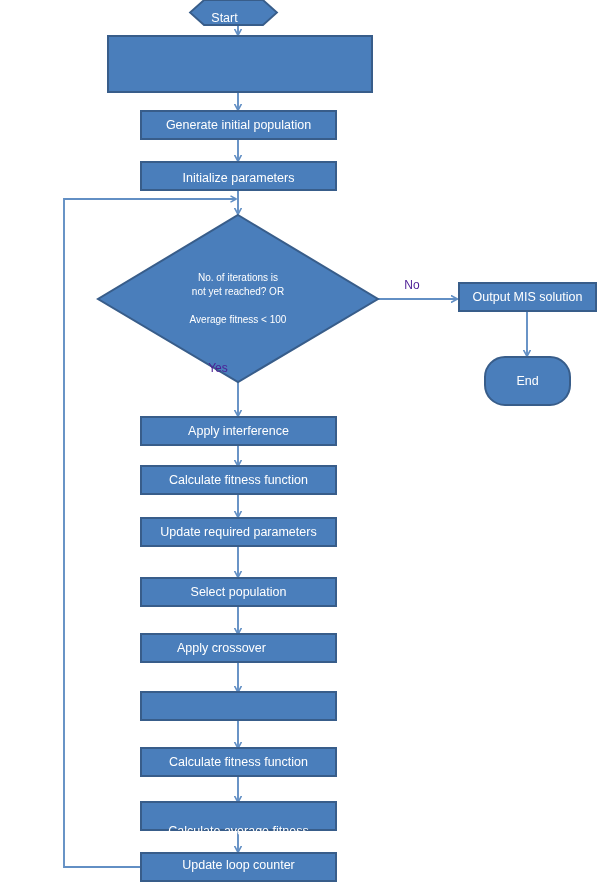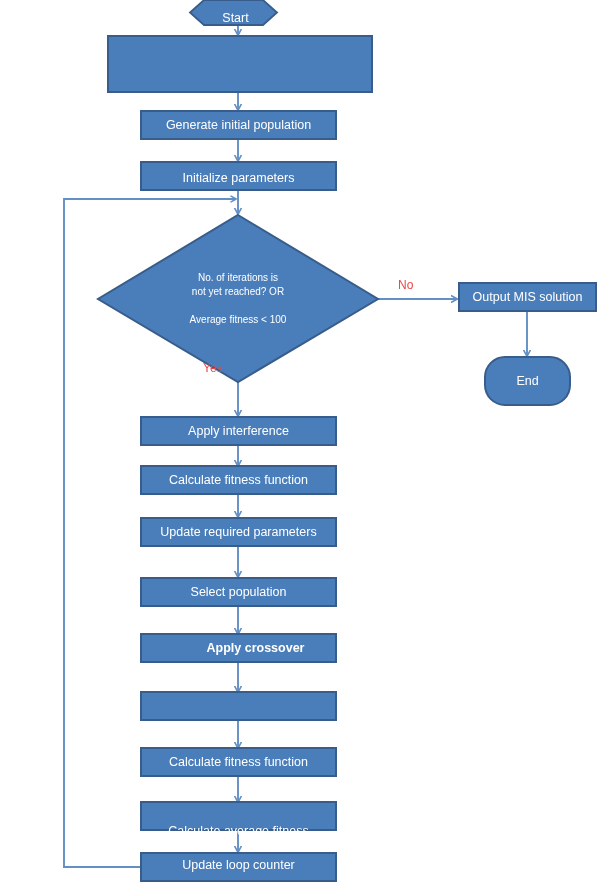--- a/index.html
+++ b/index.html
@@ -29,23 +29,24 @@
     justify-content: center;
     text-align: center;
     color: #ffffff;
     font-size: 12.5px;
     line-height: 17px;
     pointer-events: none;
     white-space: pre-line;
   }
   .edge-label {
     position: absolute;
-    color: #ef4444;
+    color: #4c1d95;
     font-size: 12px;
     line-height: 14px;
+    text-align: center;
   }
   .diamond-label {
     font-size: 10px;
     line-height: 14px;
   }
 </style>
 </head>
 <body>
 
 <div id="canvas">
@@ -98,21 +99,21 @@
     <rect x="141" y="466" width="195" height="28" fill="#4a7ebb" stroke="#385d8a" stroke-width="2"></rect>
     <rect x="141" y="518" width="195" height="28" fill="#4a7ebb" stroke="#385d8a" stroke-width="2"></rect>
     <rect x="141" y="578" width="195" height="28" fill="#4a7ebb" stroke="#385d8a" stroke-width="2"></rect>
     <rect x="141" y="634" width="195" height="28" fill="#4a7ebb" stroke="#385d8a" stroke-width="2"></rect>
     <rect x="141" y="692" width="195" height="28" fill="#4a7ebb" stroke="#385d8a" stroke-width="2"></rect>
     <rect x="141" y="748" width="195" height="28" fill="#4a7ebb" stroke="#385d8a" stroke-width="2"></rect>
     <rect x="141" y="802" width="195" height="28" fill="#4a7ebb" stroke="#385d8a" stroke-width="2"></rect>
     <rect x="141" y="853" width="195" height="28" fill="#4a7ebb" stroke="#385d8a" stroke-width="2"></rect>
   </svg>
 
-  <div class="node-label" style="left:192px; top:0px; width:87px; height:36px;">Start</div>
+  <div class="node-label" style="left:181px; top:0px; width:87px; height:36px;">Start</div>
 
 
   <div class="node-label" style="left:141px; top:111px; width:195px; height:28px;">Generate initial population</div>
 
   <div class="node-label" style="left:141px; top:162px; width:195px; height:32px;">Initialize parameters</div>
 
   <div class="node-label diamond-label" style="left:138px; top:248px; width:200px; height:102px;">No. of iterations is
 not yet reached? OR
 
 Average fitness &lt; 100</div>
@@ -122,21 +123,21 @@
   <div class="node-label" style="left:485px; top:357px; width:85px; height:48px;">End</div>
 
   <div class="node-label" style="left:141px; top:417px; width:195px; height:28px;">Apply interference</div>
 
   <div class="node-label" style="left:141px; top:466px; width:195px; height:28px;">Calculate fitness function</div>
 
   <div class="node-label" style="left:141px; top:578px; width:195px; height:28px;">Select population</div>
 
   <div class="node-label" style="left:141px; top:518px; width:195px; height:28px;">Update required parameters</div>
 
-  <div class="node-label" style="left:158px; top:634px; width:195px; height:28px;font-weight:bold;">Apply crossover</div>
+  <div class="node-label" style="left:124px; top:634px; width:195px; height:28px;">Apply crossover</div>
 
 
   <div class="node-label" style="left:141px; top:748px; width:195px; height:28px;">Calculate fitness function</div>
 
   <div class="node-label" style="left:141px; top:802px; width:195px; height:28px;margin-top:15px;">Calculate average fitness</div>
 
   <div class="node-label" style="left:141px; top:853px; width:195px; height:24px;">Update loop counter</div>
 
   <div class="edge-label" style="left:203px; top:361px; width:30px;">Yes</div>
 

